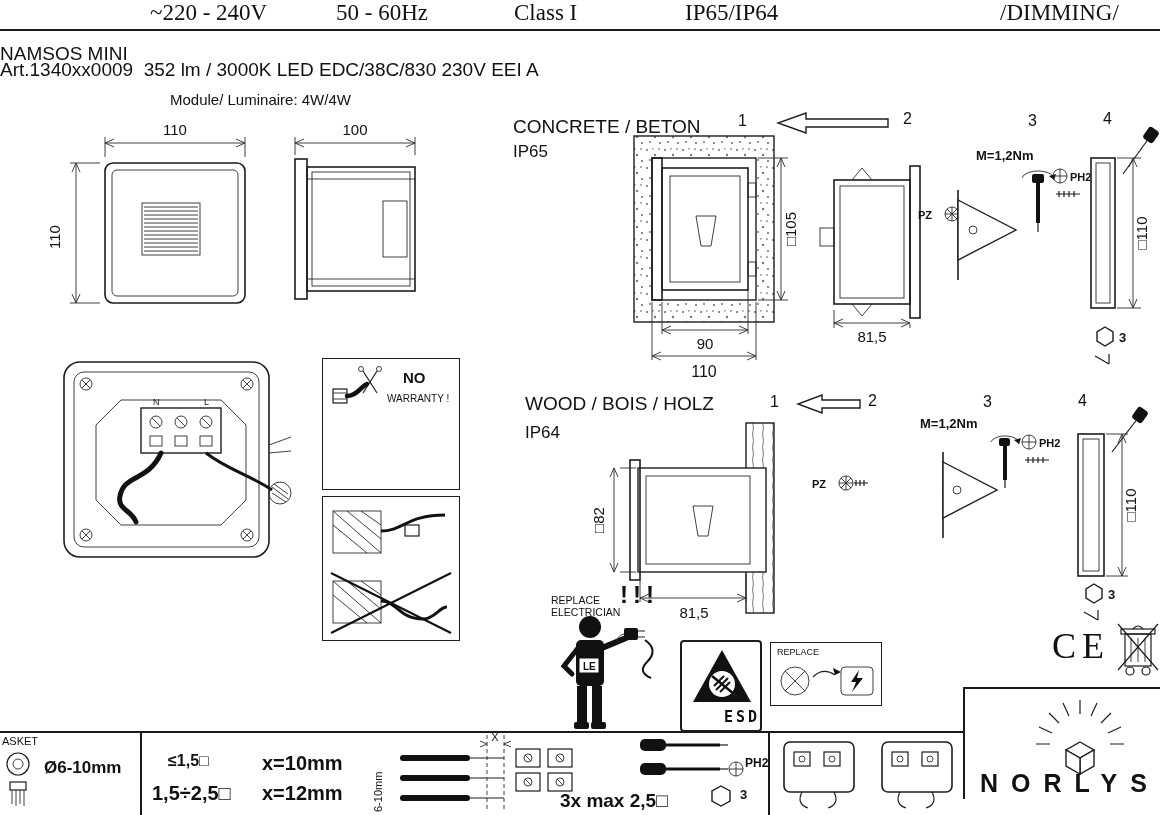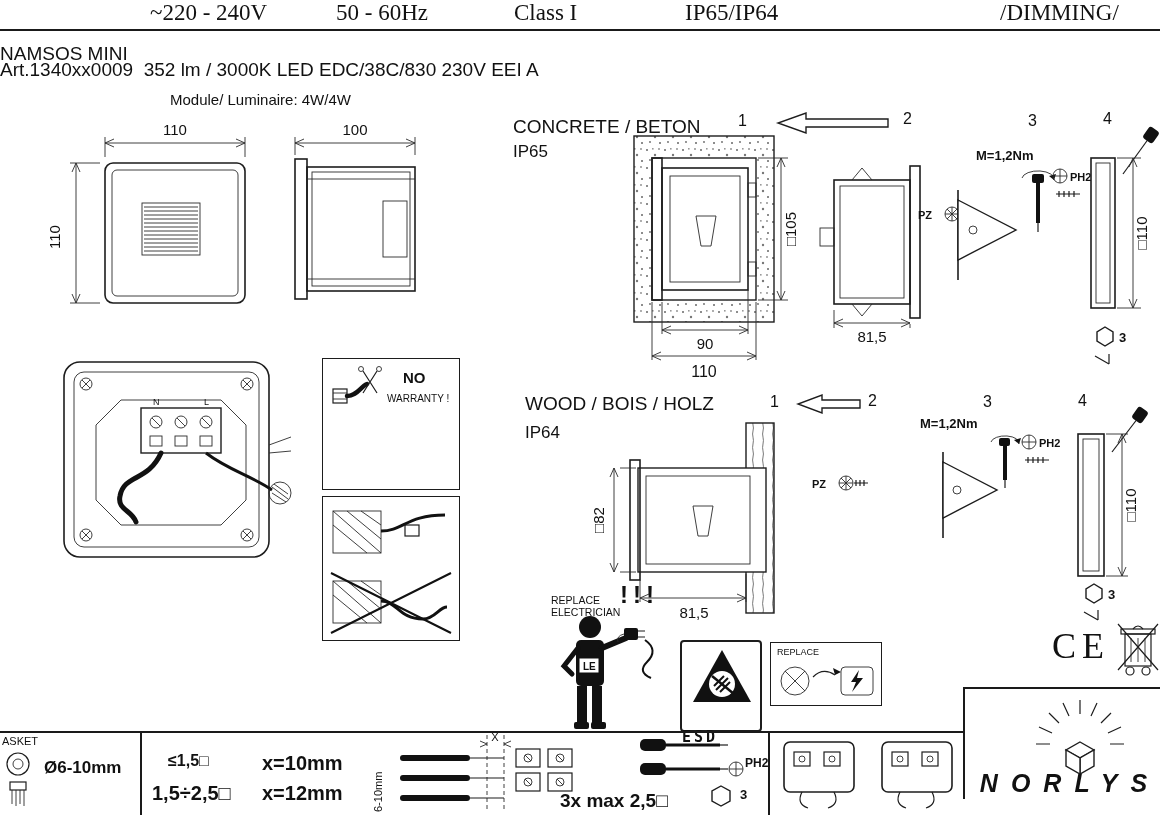--- a/index.html
+++ b/index.html
@@ -337,21 +337,21 @@
   <rect class="blk" x="39" y="108" width="15" height="7" rx="2"></rect>
 </svg>
 
 <div class="abs box" style="left:680px; top:640px; width:82px; height:92px; border-width:2px; border-radius:4px;">
   <svg class="abs" style="left:8px; top:4px;" width="64" height="60" viewBox="0 0 64 60">
     <polygon points="32,4 61,56 3,56" fill="#111"></polygon>
     <circle cx="32" cy="38" r="13" fill="#fff"></circle>
     <path d="M26 44 L38 32 M30 46 L40 36 M24 40 L34 30" stroke="#111" stroke-width="2" fill="none"></path>
     <path d="M22 30 L44 48" stroke="#111" stroke-width="2.5"></path>
   </svg>
-  <div class="abs b" style="left:0; top:66px; width:100%; text-align:left; font-size:15px; letter-spacing:3px; font-family:'DejaVu Sans Mono',monospace;margin-top:20px;">ESD</div>
+  <div class="abs b" style="left:0; top:66px; width:100%; text-align:right; font-size:15px; letter-spacing:3px; font-family:'DejaVu Sans Mono',monospace;">ESD</div>
 </div>
 
 <div class="abs box" style="left:770px; top:642px; width:112px; height:64px; border-width:1.2px;">
   <div class="abs" style="left:6px; top:4px; font-size:9px;">REPLACE</div>
   <svg class="abs" style="left:4px; top:14px;" width="106" height="46" viewBox="0 0 106 46">
     <g>
       <circle class="thin" cx="20" cy="24" r="14"></circle>
       <path class="thin" d="M10 14 L30 34 M30 14 L10 34"></path>
     </g>
     <path class="med" d="M38 20 q10 -10 22 -2"></path>
@@ -455,21 +455,21 @@
   <g>
     <rect class="ln" x="100" y="4" width="70" height="50" rx="6"></rect>
     <rect class="med" x="110" y="14" width="16" height="14"></rect>
       <circle class="thin" cx="118" cy="21" r="3"></circle>
     <rect class="med" x="140" y="14" width="16" height="14"></rect>
       <circle class="thin" cx="148" cy="21" r="3"></circle>
     <path class="med" d="M118 54 q-6 12 6 16 M150 54 q6 12 -6 16"></path>
   </g>
 </svg>
 
-<div class="abs" style="left:963px; top:687px; width:197px; height:112px; border-left:2px solid #1a1a1a; border-top:2px solid #1a1a1a; background:#fff;font-style:italic;">
+<div class="abs" style="left:963px; top:687px; width:197px; height:112px; border-left:2px solid #1a1a1a; border-top:2px solid #1a1a1a; background:#fff;">
   <svg class="abs" style="left:45px; top:5px;" width="140" height="78" viewBox="0 0 140 78">
     <path class="med" d="M40 50 L26 50 M42 39 L29 33 M49 29 L39 19 M59 22 L53 9 M70 20 L70 6 M81 22 L87 9 M91 29 L101 19 M98 39 L111 33 M100 50 L114 50"></path>
     <g>
       <polygon class="wht" points="70,48 84,56 70,64 56,56"></polygon>
       <polygon class="wht" points="84,56 84,72 70,80 70,64"></polygon>
       <polygon class="wht" points="56,56 70,64 70,80 56,72"></polygon>
     </g>
   </svg>
   <div class="abs b" style="left:0; top:80px; width:197px; text-align:center; font-size:25px; letter-spacing:13px; text-indent:13px;">NORLYS</div>
 </div>

